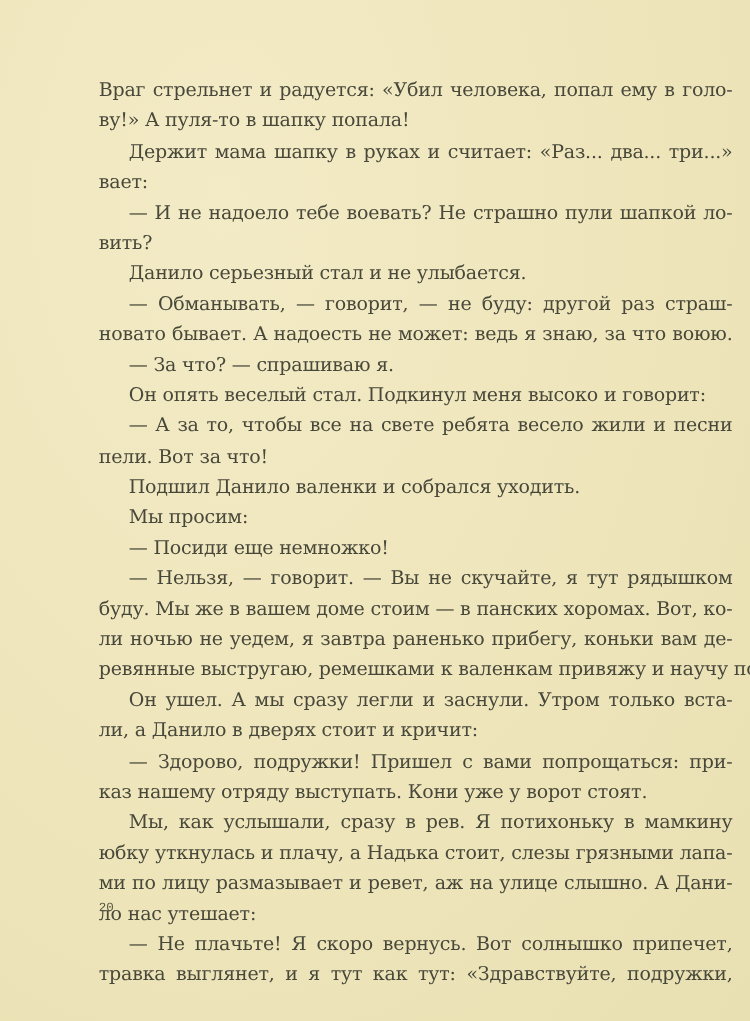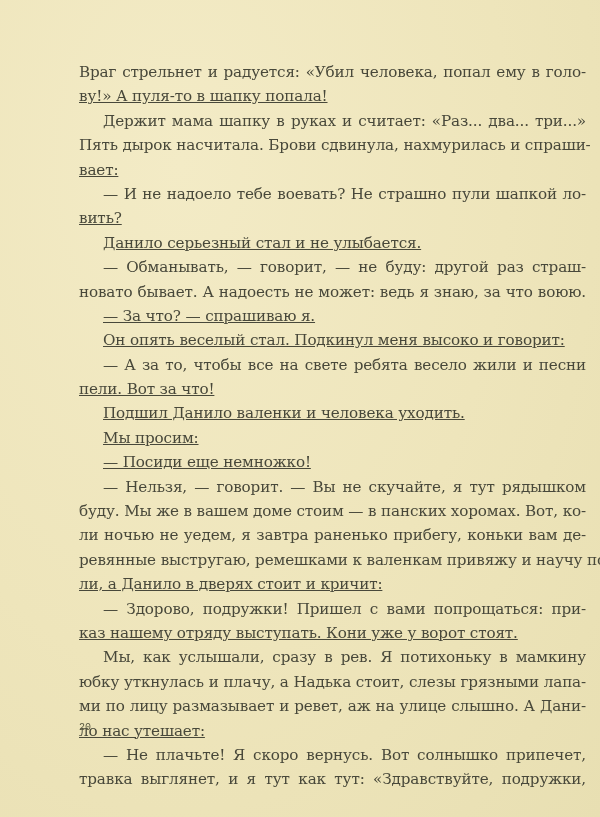--- a/index.html
+++ b/index.html
@@ -14,53 +14,53 @@
     font-family: "DejaVu Serif", "Liberation Serif", serif;
     font-size: 15.2px;
     line-height: 24.4px;
     color: #48483a;
     letter-spacing: -0.15px;
   }
   .line {
     display: block; white-space: nowrap; text-align: justify;
     text-align-last: justify; height: 24.4px; overflow: visible;
   }
-  .line.last { text-align-last: left; text-decoration: underline; }
+  .line.last { text-align-last: left; }
   .line.indent { padding-left: 24px; }
   .page-number {
     position: absolute; left: 79px; top: 722px;
     font-family: Liberation Mono, monospace;
     font-size: 10px; color: #55553f;
   }
 </style>
 </head>
 <body>
 
 <div class="page" id="page-text">
     <span class="line">Враг стрельнет и радуется: «Убил человека, попал ему в голо-</span>
     <span class="line last">ву!» А пуля-то в шапку попала!</span>
     <span class="line indent">Держит мама шапку в руках и считает: «Раз... два... три...»</span>
-    <span class="line">Пять дырок насчитала. Брови сдвинула, нахмурилась и спраши-</span>
     <span class="line last">вает:</span>
     <span class="line indent">— И не надоело тебе воевать? Не страшно пули шапкой ло-</span>
     <span class="line last">вить?</span>
     <span class="line indent last">Данило серьезный стал и не улыбается.</span>
     <span class="line indent">— Обманывать, — говорит, — не буду: другой раз страш-</span>
     <span class="line">новато бывает. А надоесть не может: ведь я знаю, за что воюю.</span>
     <span class="line indent last">— За что? — спрашиваю я.</span>
     <span class="line indent last">Он опять веселый стал. Подкинул меня высоко и говорит:</span>
     <span class="line indent">— А за то, чтобы все на свете ребята весело жили и песни</span>
     <span class="line last">пели. Вот за что!</span>
-    <span class="line indent last">Подшил Данило валенки и человека уходить.</span>
+    <span class="line indent last">Подшил Данило валенки и собрался уходить.</span>
     <span class="line indent last">Мы просим:</span>
     <span class="line indent last">— Посиди еще немножко!</span>
     <span class="line indent">— Нельзя, — говорит. — Вы не скучайте, я тут рядышком</span>
     <span class="line">буду. Мы же в вашем доме стоим — в панских хоромах. Вот, ко-</span>
     <span class="line">ли ночью не уедем, я завтра раненько прибегу, коньки вам де-</span>
     <span class="line">ревянные выстругаю, ремешками к валенкам привяжу и научу по</span>
+    <span class="line indent">Он ушел. А мы сразу легли и заснули. Утром только вста-</span>
     <span class="line last">ли, а Данило в дверях стоит и кричит:</span>
     <span class="line indent">— Здорово, подружки! Пришел с вами попрощаться: при-</span>
     <span class="line last">каз нашему отряду выступать. Кони уже у ворот стоят.</span>
     <span class="line indent">Мы, как услышали, сразу в рев. Я потихоньку в мамкину</span>
     <span class="line">юбку уткнулась и плачу, а Надька стоит, слезы грязными лапа-</span>
     <span class="line">ми по лицу размазывает и ревет, аж на улице слышно. А Дани-</span>
     <span class="line last">ло нас утешает:</span>
     <span class="line indent">— Не плачьте! Я скоро вернусь. Вот солнышко припечет,</span>
     <span class="line">травка выглянет, и я тут как тут: «Здравствуйте, подружки,</span>
   </div>

